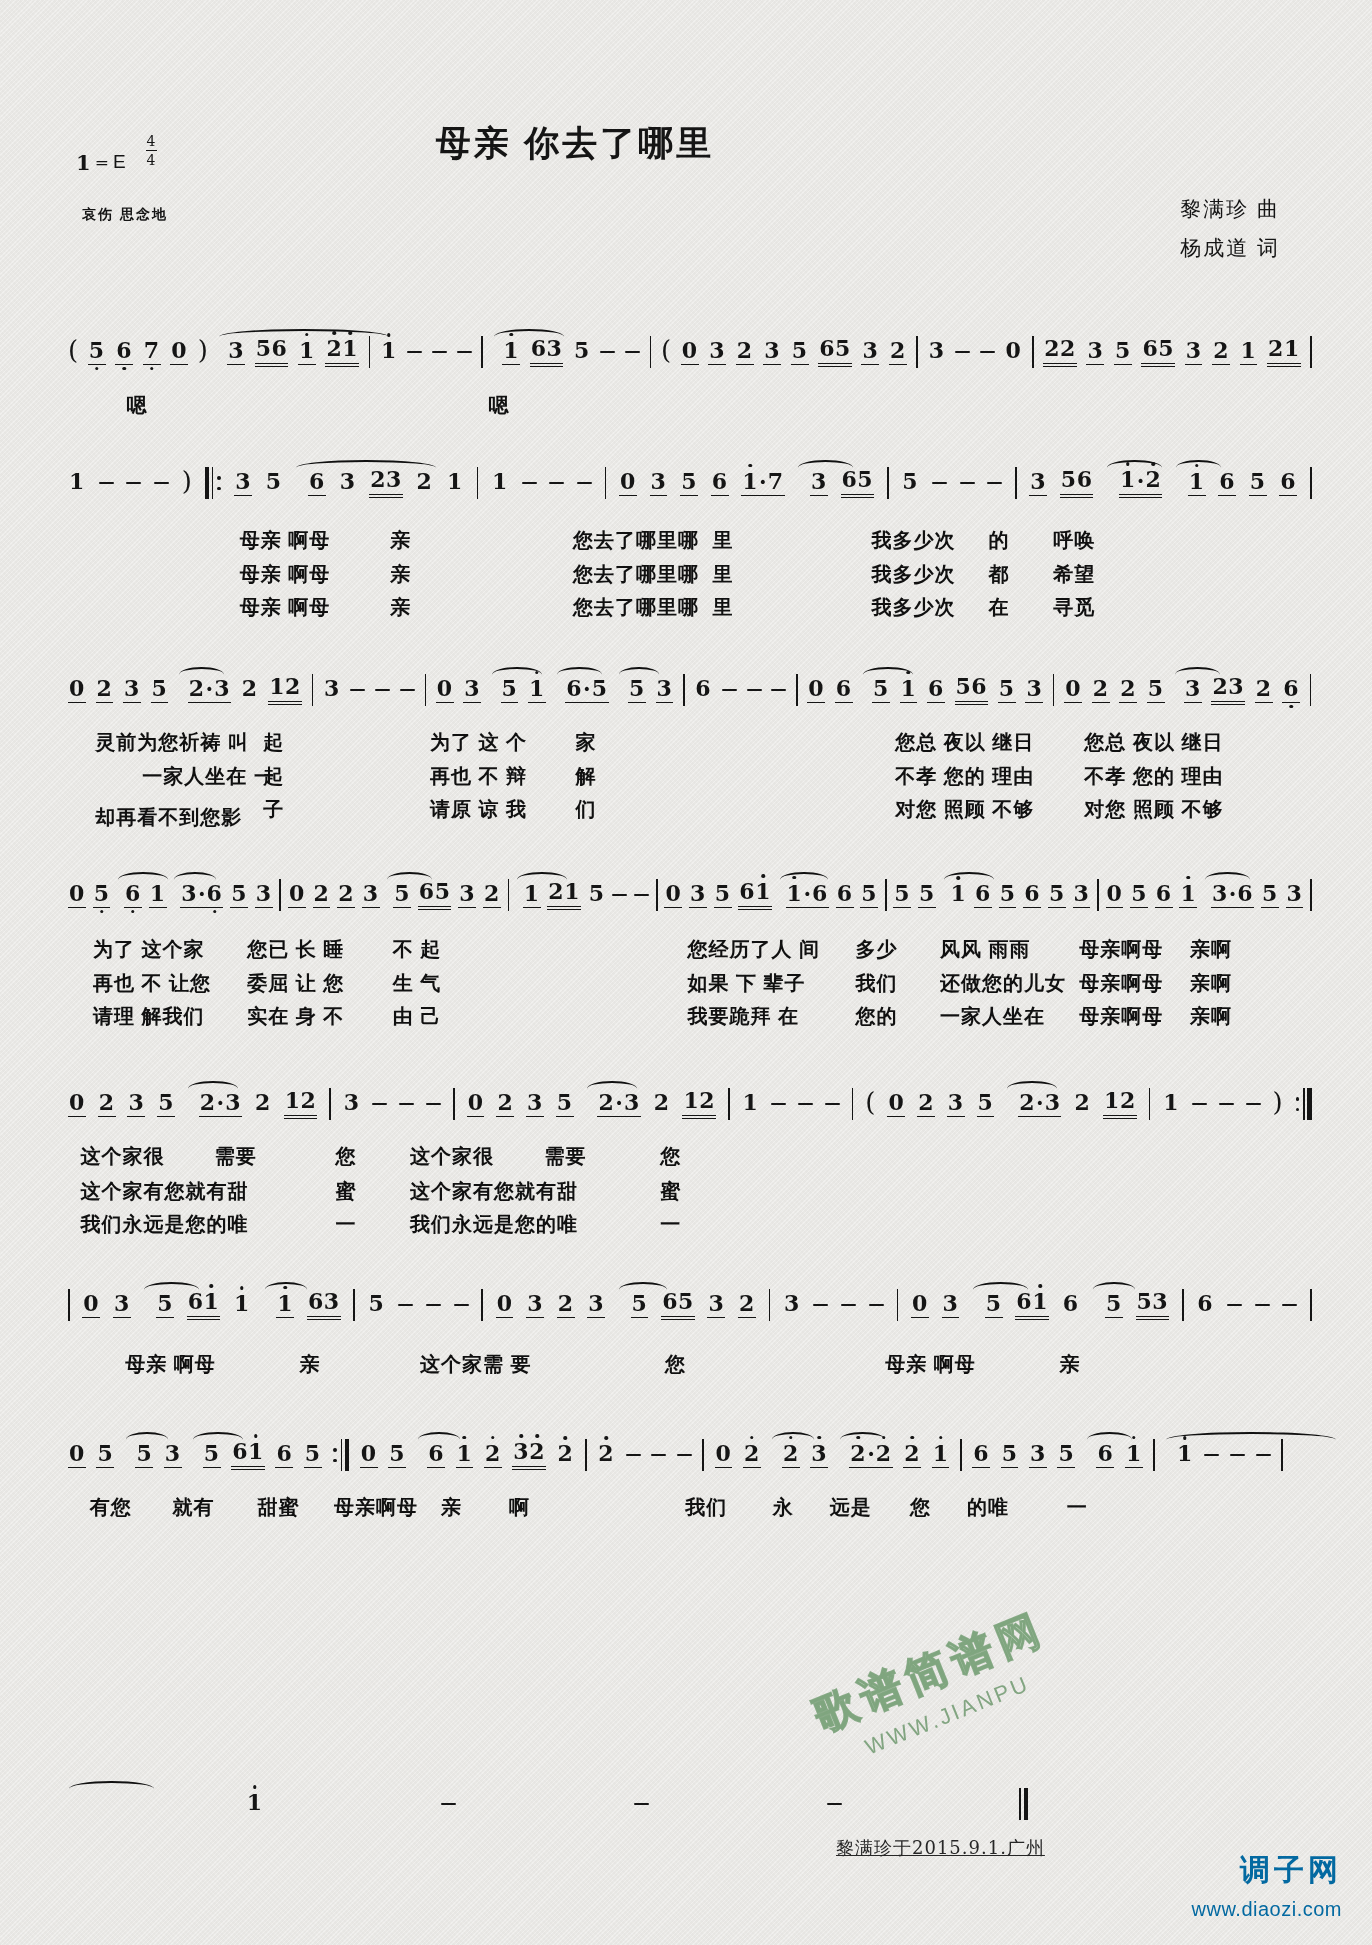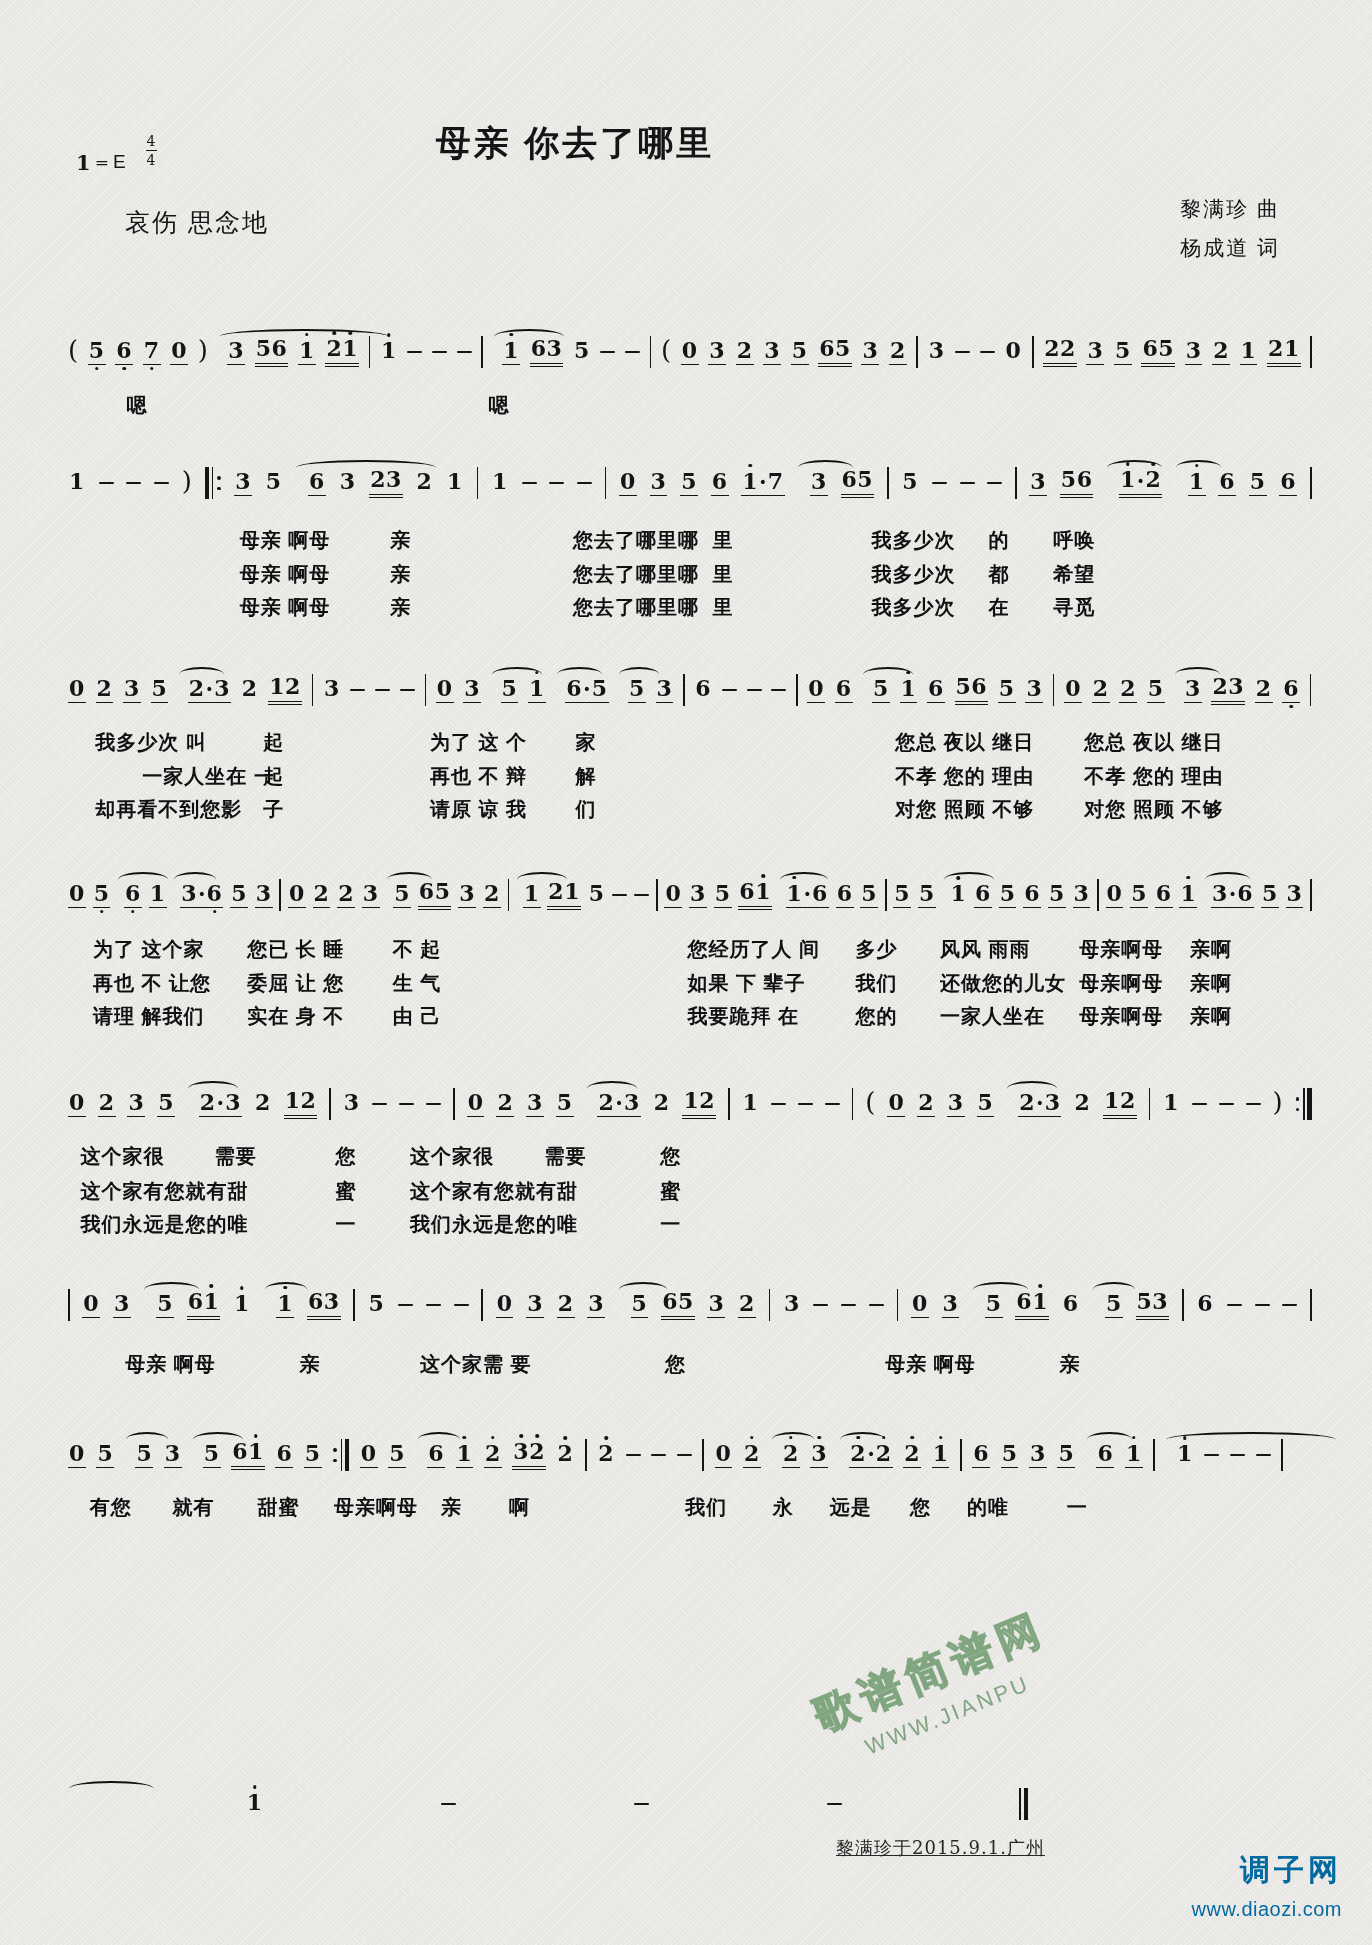--- a/index.html
+++ b/index.html
@@ -19,21 +19,21 @@
     text-align:center;font-size:35px;font-weight:700;letter-spacing:3px;
   }
   .keysig{
     position:absolute;left:76px;top:146px;display:flex;align-items:center;
     font-family:"DejaVu Serif","Liberation Serif",serif;font-weight:700;font-size:21px;
   }
   .keysig .eq{font-size:17px;margin:0 4px;font-weight:400;}
   .keysig .knote{font-size:19px;font-weight:400;font-family:"Liberation Sans",sans-serif;}
   .frac{display:inline-flex;flex-direction:column;align-items:center;margin-left:20px;transform:translateY(-12px);font-size:14px;font-weight:400;line-height:1;}
   .frac .fbar{width:11px;height:1.5px;background:#151515;margin:1.5px 0;}
-  .mood{position:absolute;left:82px;top:206px;font-size:25px;font-weight:400;letter-spacing:2px;margin-left:43px;}
+  .mood{position:absolute;left:82px;top:206px;font-size:14px;font-weight:700;letter-spacing:2px;}
   .credits{position:absolute;right:92px;top:190px;font-size:21px;line-height:1.85;letter-spacing:2px;text-align:right;}
   .score{position:absolute;left:0;top:0;width:1372px;height:1945px;}
   .system{position:absolute;left:68px;width:1244px;}
   .notes{display:flex;align-items:center;justify-content:space-between;height:44px;position:relative;}
   .note{display:inline-flex;align-items:flex-end;padding:0 1px 2px;position:relative;}
   .note.u1{border-bottom:1.6px solid #151515;}
   .note.u2{border-bottom:4px double #151515;}
   .digit{
     position:relative;display:inline-block;
     font-family:"DejaVu Serif","Liberation Serif",serif;
@@ -507,37 +507,37 @@
           </div>
           <div class="note u1">
             <span class="digit">2</span>
           </div>
           <div class="note u1">
             <span class="digit">6<i class="db"></i></span>
           </div>
           <div class="bl"></div>
         </div>
         <div class="lyr-row" style="top: 61px;">
-          <span class="lyr" style="left: 2.2%;">我多少次 叫</span>
+          <span class="lyr" style="left: 2.2%;">灵前为您祈祷 叫</span>
           <span class="lyr" style="left: 15.7%;">起</span>
           <span class="lyr" style="left: 29.1%;">为了 这 个</span>
           <span class="lyr" style="left: 40.8%;">家</span>
           <span class="lyr" style="left: 66.5%;">您总 夜以 继日</span>
           <span class="lyr" style="left: 81.7%;">您总 夜以 继日</span>
         </div>
         <div class="lyr-row" style="top: 94.5px;">
           <span class="lyr" style="left: 2.2%; margin-left: 47px;">一家人坐在 一</span>
           <span class="lyr" style="left: 15.7%;">起</span>
           <span class="lyr" style="left: 29.1%;">再也 不 辩</span>
           <span class="lyr" style="left: 40.8%;">解</span>
           <span class="lyr" style="left: 66.5%;">不孝 您的 理由</span>
           <span class="lyr" style="left: 81.7%;">不孝 您的 理由</span>
         </div>
         <div class="lyr-row" style="top: 128px;">
-          <span class="lyr" style="left: 2.2%;">却再看不到您影</span>
+          <span class="lyr" style="left: 2.2%; margin-top: 8px;">却再看不到您影</span>
           <span class="lyr" style="left: 15.7%;">子</span>
           <span class="lyr" style="left: 29.1%;">请原 谅 我</span>
           <span class="lyr" style="left: 40.8%;">们</span>
           <span class="lyr" style="left: 66.5%;">对您 照顾 不够</span>
           <span class="lyr" style="left: 81.7%;">对您 照顾 不够</span>
         </div>
       </div>
       <div class="system" style="top: 873px; width: 1244px;">
         <div class="notes">
           <div class="note u1">

